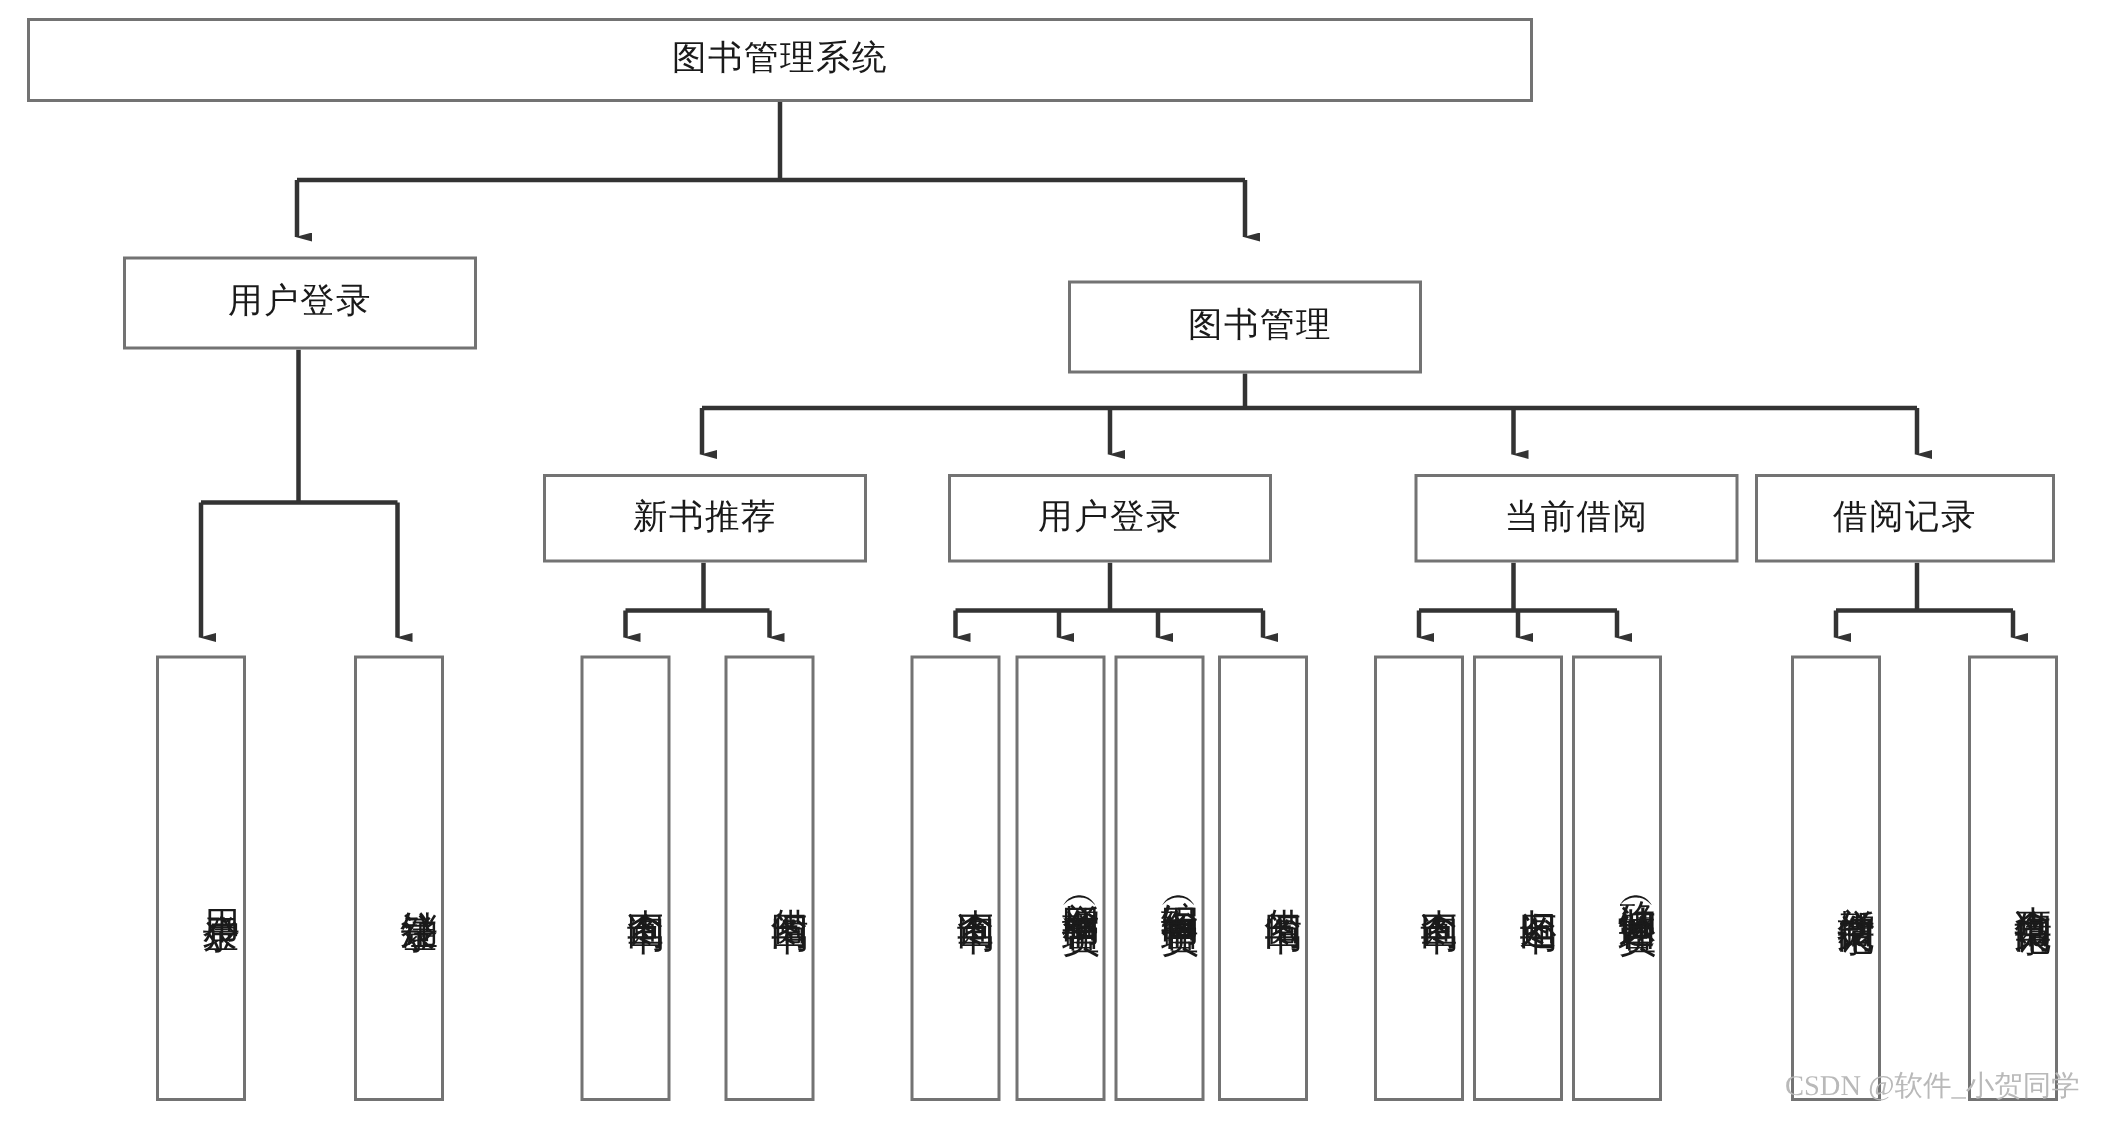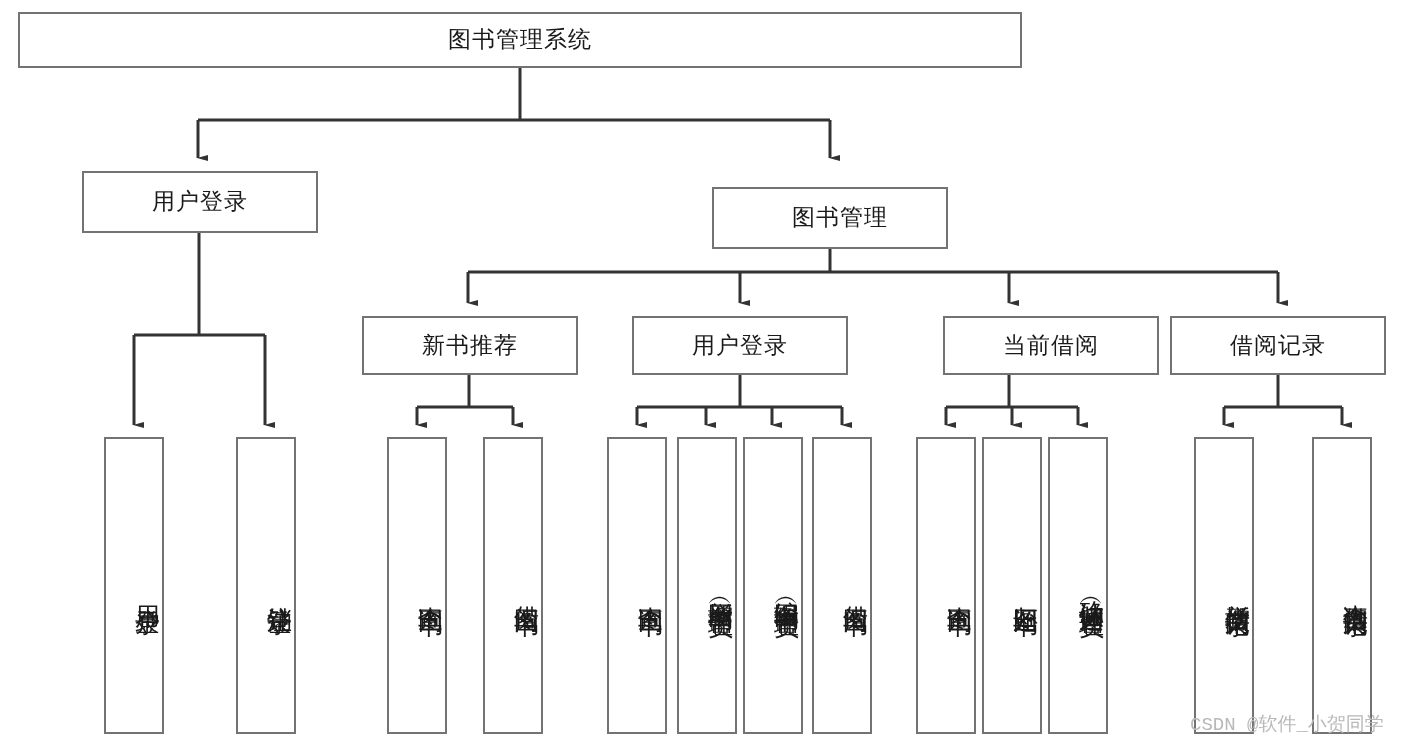--- a/index.html
+++ b/index.html
@@ -61,21 +61,21 @@
     display: block;
   }
   .watermark {
     position: absolute;
     left: 1190px;
     top: 711px;
     font-size: 19px;
     color: #b9b9b9;
     white-space: nowrap;
     z-index: 5;
-    font-family: Liberation Mono, monospace;
+    font-family: Liberation Serif, serif;
   }
 </style>
 </head>
 <body>
 
 <div id="canvas">
 
   <svg id="edges" viewBox="0 0 1405 747" xmlns="http://www.w3.org/2000/svg">
     <defs>
       <marker id="arrow" markerWidth="10" markerHeight="12" refX="3" refY="10" orient="auto" markerUnits="userSpaceOnUse">
@@ -139,21 +139,21 @@
 
   <div class="node node-h" style="left:362px; top:316px; width:216px; height:59px;">
     <span>新书推荐</span>
   </div>
   <div class="node node-h" style="left:632px; top:316px; width:216px; height:59px;">
     <span>用户登录</span>
   </div>
   <div class="node node-h" style="left:901px; top:316px; width:216px; height:59px;margin-left:42px;">
     <span>当前借阅</span>
   </div>
-  <div class="node node-h" style="left:1170px; top:316px; width:216px; height:59px;">
+  <div class="node node-h" style="left:1170px; top:316px; width:200px; height:59px;">
     <span>借阅记录</span>
   </div>
 
   <div class="node node-v" style="left:104px; top:437px; width:60px; height:297px;">
     <span class="vtext">用户登录</span>
   </div>
   <div class="node node-v" style="left:236px; top:437px; width:60px; height:297px;">
     <span class="vtext">注销登录</span>
   </div>
 

